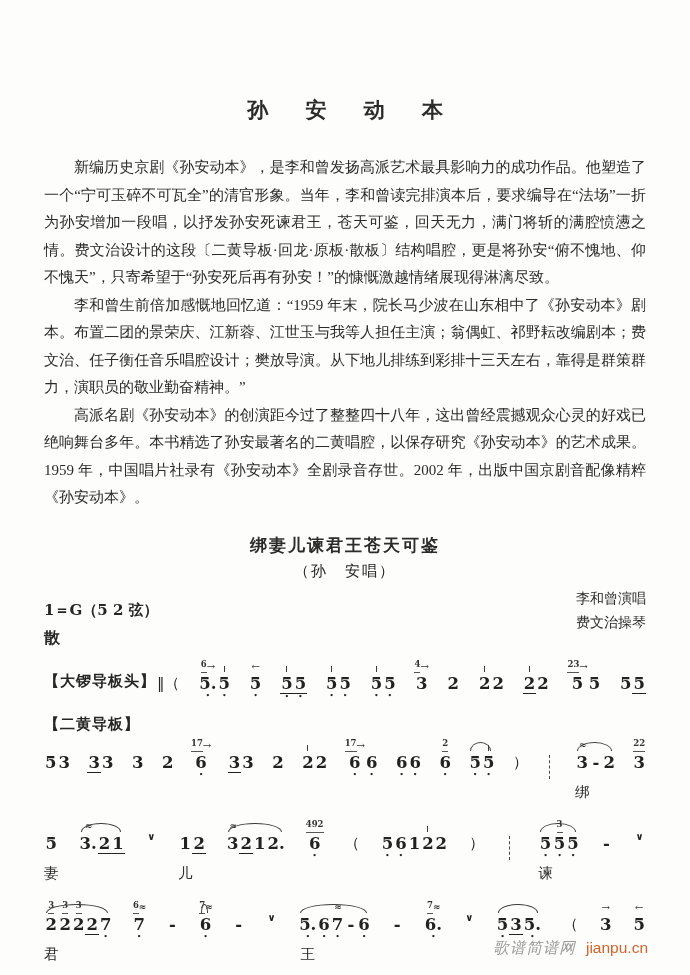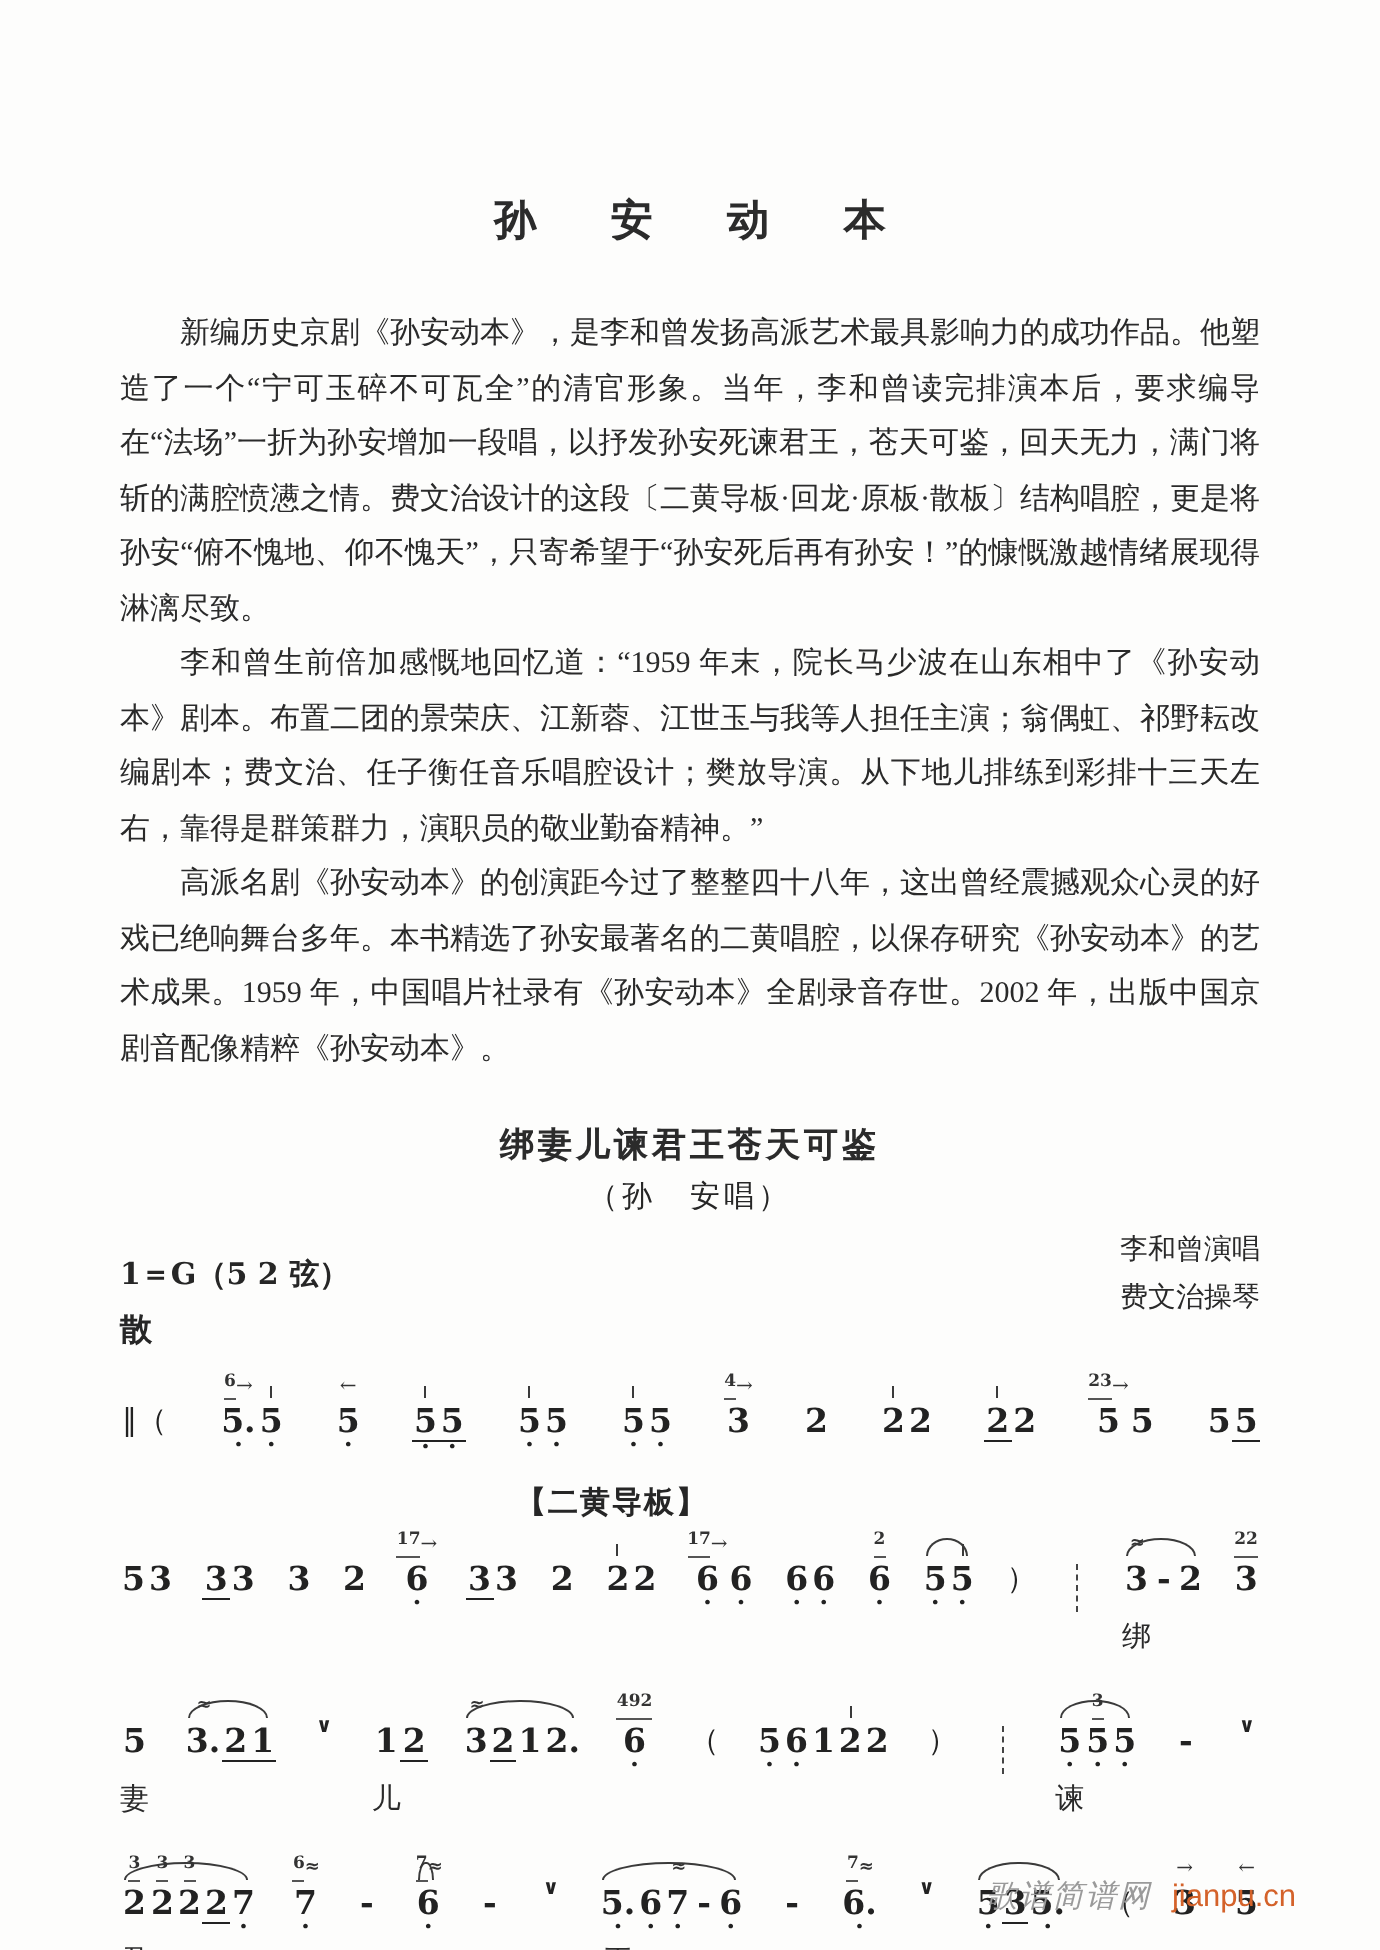--- a/index.html
+++ b/index.html
@@ -1,21 +1,21 @@
 <!DOCTYPE html>
 <html><head>
 <meta charset="utf-8">
 <style>
   html,body{margin:0;padding:0;}
   body{
     width:690px;height:975px;background:#fdfdfc;color:#262626;
     font-family:"Liberation Serif","DejaVu Serif",serif;
     overflow:hidden;position:relative;
   }
-  .page{padding:0 60px;box-sizing:border-box;width:690px;height:975px;position:relative;}
+  .page{padding:0 44px;box-sizing:border-box;width:690px;height:975px;position:relative;}
 
   .doc-title{
     padding-top:96px;text-align:center;font-size:21px;font-weight:700;
     letter-spacing:16px;text-indent:16px;color:#2b2b2b;
   }
   .body-text{margin-top:30px;}
   .body-text p{
     margin:0;font-size:15px;line-height:27.5px;text-align:justify;
     text-indent:2em;color:#2a2a2a;
   }
@@ -27,21 +27,21 @@
   .meta-row{display:flex;justify-content:space-between;align-items:flex-start;margin-top:6px;gap:28px;}
   .key-block{padding-top:14px;}
   .key-sig{font-size:15px;font-weight:700;font-family:"DejaVu Serif",serif;}
   .tempo{font-size:16px;font-weight:700;margin-top:8px;}
   .credits{text-align:right;font-size:14px;line-height:24px;color:#2a2a2a;}
 
   
   .score{margin-top:4px;}
   .score-line{display:flex;align-items:flex-start;margin-top:10px;}
   .banshi{font-size:15px;font-weight:700;white-space:nowrap;padding-top:13px;letter-spacing:1px;}
-  .banshi-right{text-align:center;padding-right:78px;margin-top:14px;margin-bottom:-6px;font-size:15px;font-weight:700;letter-spacing:1px;}
+  .banshi-right{text-align:left;padding-right:78px;margin-top:14px;margin-bottom:-6px;font-size:15px;font-weight:700;letter-spacing:1px;}
   .notes{flex:1;display:flex;justify-content:space-between;align-items:flex-start;flex-wrap:nowrap;}
   .grp{position:relative;display:inline-flex;align-items:flex-start;}
   .grp.arc::before{
     content:"";position:absolute;left:2px;right:4px;top:4px;height:8px;
     border:1px solid #3a3a3a;border-bottom:none;
     border-radius:50% 50% 0 0 / 100% 100% 0 0;
   }
   .note{display:inline-flex;flex-direction:column;align-items:center;min-width:13px;
     font-family:"DejaVu Serif",serif;}
   .top{height:15px;font-size:9px;line-height:15px;display:flex;align-items:flex-end;color:#333;}
@@ -87,20 +87,21 @@
       <div class="tempo">散</div>
     </div>
     <div class="credits">
       <div>李和曾演唱</div>
       <div>费文治操琴</div>
     </div>
   </div>
 
   <div class="score">
     <div class="score-line">
+      <span class="banshi">【大锣导板头】</span>
       <span class="notes">
           <span class="grp">
             <span class="note sym">
               <span class="top"></span>
               <span class="digit">‖（</span>
               <span class="lowrow"></span>
             </span>
           </span>
           <span class="grp">
             <span class="note">

